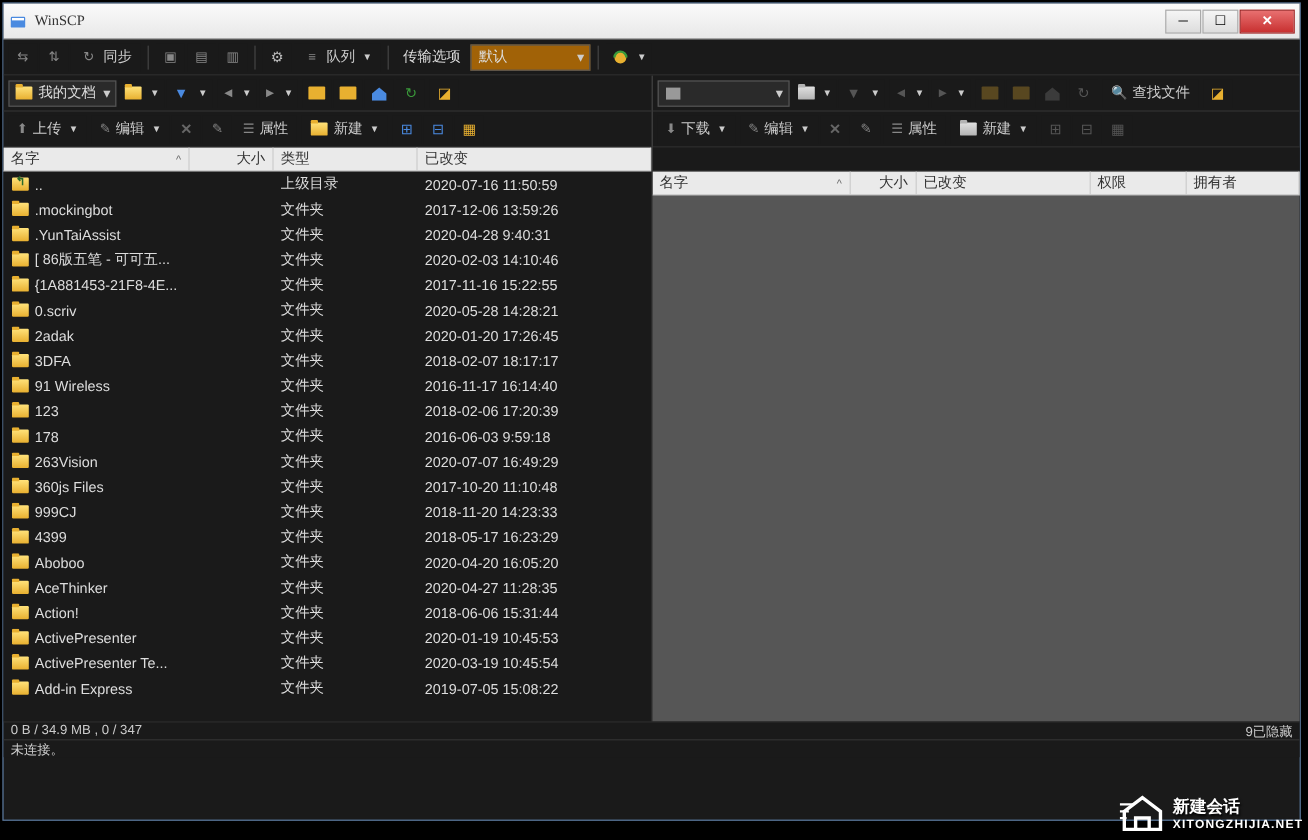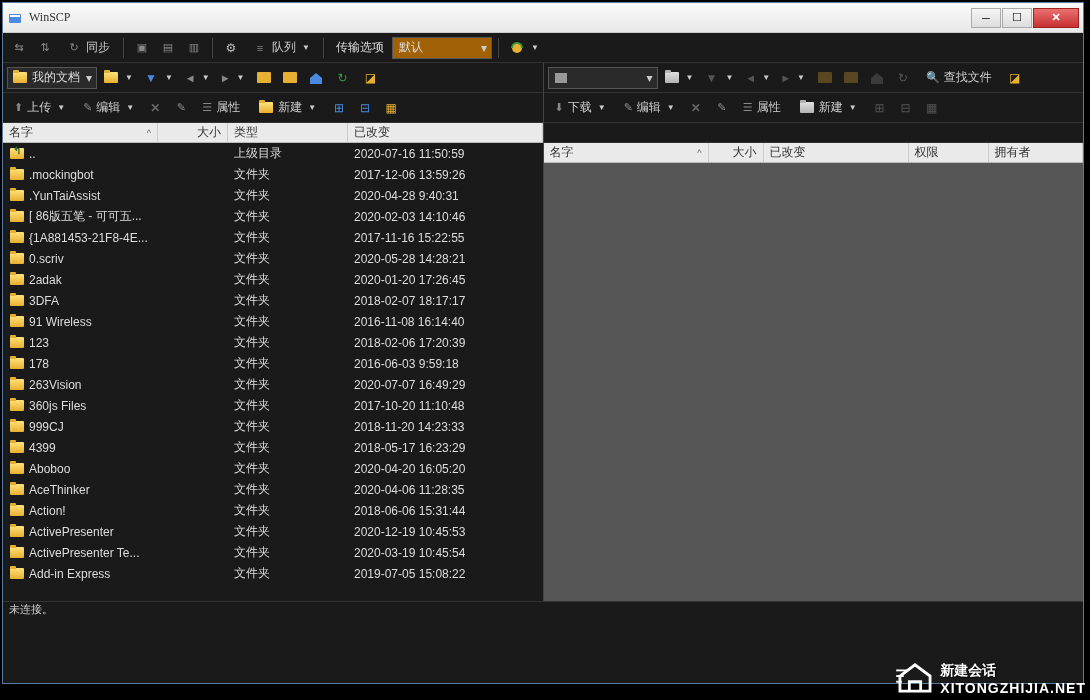--- a/index.html
+++ b/index.html
@@ -61,21 +61,21 @@
 .ic-arrow { color: #888; font-size: 11px; }
 .ic-gear { color: #bbb; }
 .ic-home { width: 14px; height: 12px; }
 .ic-home svg { width: 14px; height: 12px; }
 
 .statusbar { height: 15px; background: #1a1a1a; color: #ccc; font-size: 11px; display: flex; padding: 0 6px; border-top: 1px solid #333; align-items: center; }
 .statusbar .right { margin-left: auto; }
 .connbar { height: 15px; background: #1a1a1a; color: #ccc; font-size: 11px; padding: 0 6px; border-top: 1px solid #333; display: flex; align-items: center; }
 
 .watermark { position: absolute; right: 4px; bottom: 4px; color: #fff; font-size: 14px; font-weight: bold; text-shadow: 1px 1px 2px #000; display: flex; align-items: center; gap: 6px; }
-.watermark .sub { font-size: 14px; display: block; letter-spacing: 1px; }
+.watermark .sub { font-size: 10px; display: block; letter-spacing: 1px; }
 .wm-icon svg { width: 38px; height: 32px; }
 
 .ddarrow { font-size: 8px; color: #ccc; margin-left: 2px; }
 .ic-x { color: #666; font-weight: bold; }
 .ic-green { color: #3a9a3a; }
 .ic-blue { color: #4a8ae0; }
 .ic-yellow { width:14px; height:11px; background:#e8b030; border-radius:1px; }
 </style>
 </head>
 <body>
@@ -363,21 +363,21 @@
           </div>
           <div class="row">
             <div class="cell name" style="width:155px">
               <span class="ic">
                 <span class="ic-folder"></span>
               </span>
               <span>91 Wireless</span>
             </div>
             <div class="cell" style="width:70px"></div>
             <div class="cell" style="width:120px">文件夹</div>
-            <div class="cell" style="flex:1">2016-11-08  16:14:40</div>
+            <div class="cell" style="flex:1">2016-11-17  16:14:40</div>
           </div>
           <div class="row">
             <div class="cell name" style="width:155px">
               <span class="ic">
                 <span class="ic-folder"></span>
               </span>
               <span>123</span>
             </div>
             <div class="cell" style="width:70px"></div>
             <div class="cell" style="width:120px">文件夹</div>
@@ -451,21 +451,21 @@
           </div>
           <div class="row">
             <div class="cell name" style="width:155px">
               <span class="ic">
                 <span class="ic-folder"></span>
               </span>
               <span>AceThinker</span>
             </div>
             <div class="cell" style="width:70px"></div>
             <div class="cell" style="width:120px">文件夹</div>
-            <div class="cell" style="flex:1">2020-04-06  11:28:35</div>
+            <div class="cell" style="flex:1">2020-04-27  11:28:35</div>
           </div>
           <div class="row">
             <div class="cell name" style="width:155px">
               <span class="ic">
                 <span class="ic-folder"></span>
               </span>
               <span>Action!</span>
             </div>
             <div class="cell" style="width:70px"></div>
             <div class="cell" style="width:120px">文件夹</div>
@@ -473,21 +473,21 @@
           </div>
           <div class="row">
             <div class="cell name" style="width:155px">
               <span class="ic">
                 <span class="ic-folder"></span>
               </span>
               <span>ActivePresenter</span>
             </div>
             <div class="cell" style="width:70px"></div>
             <div class="cell" style="width:120px">文件夹</div>
-            <div class="cell" style="flex:1">2020-12-19  10:45:53</div>
+            <div class="cell" style="flex:1">2020-01-19  10:45:53</div>
           </div>
           <div class="row">
             <div class="cell name" style="width:155px">
               <span class="ic">
                 <span class="ic-folder"></span>
               </span>
               <span>ActivePresenter Te...</span>
             </div>
             <div class="cell" style="width:70px"></div>
             <div class="cell" style="width:120px">文件夹</div>
@@ -625,20 +625,24 @@
           </div>
         <div class="hdr" style="flex:1">
             <span>拥有者</span>
           </div>
       </div>
       <div class="filelist" style="background:#565656"></div>
     </div>
 
   </div>
 
+  <div class="statusbar">
+    <span>0 B / 34.9 MB ,  0 / 347</span>
+    <span class="right">9已隐藏</span>
+  </div>
   <div class="connbar">
     <span>未连接。</span>
   </div>
 
 </div>
 
 <div class="watermark">
   <span class="wm-icon">
     <svg viewBox="0 0 40 34">
         <path d="M4 16 L20 4 L36 16 L36 32 L4 32 Z M14 32 L14 22 L26 22 L26 32" fill="none" stroke="#fff" stroke-width="3"></path>

